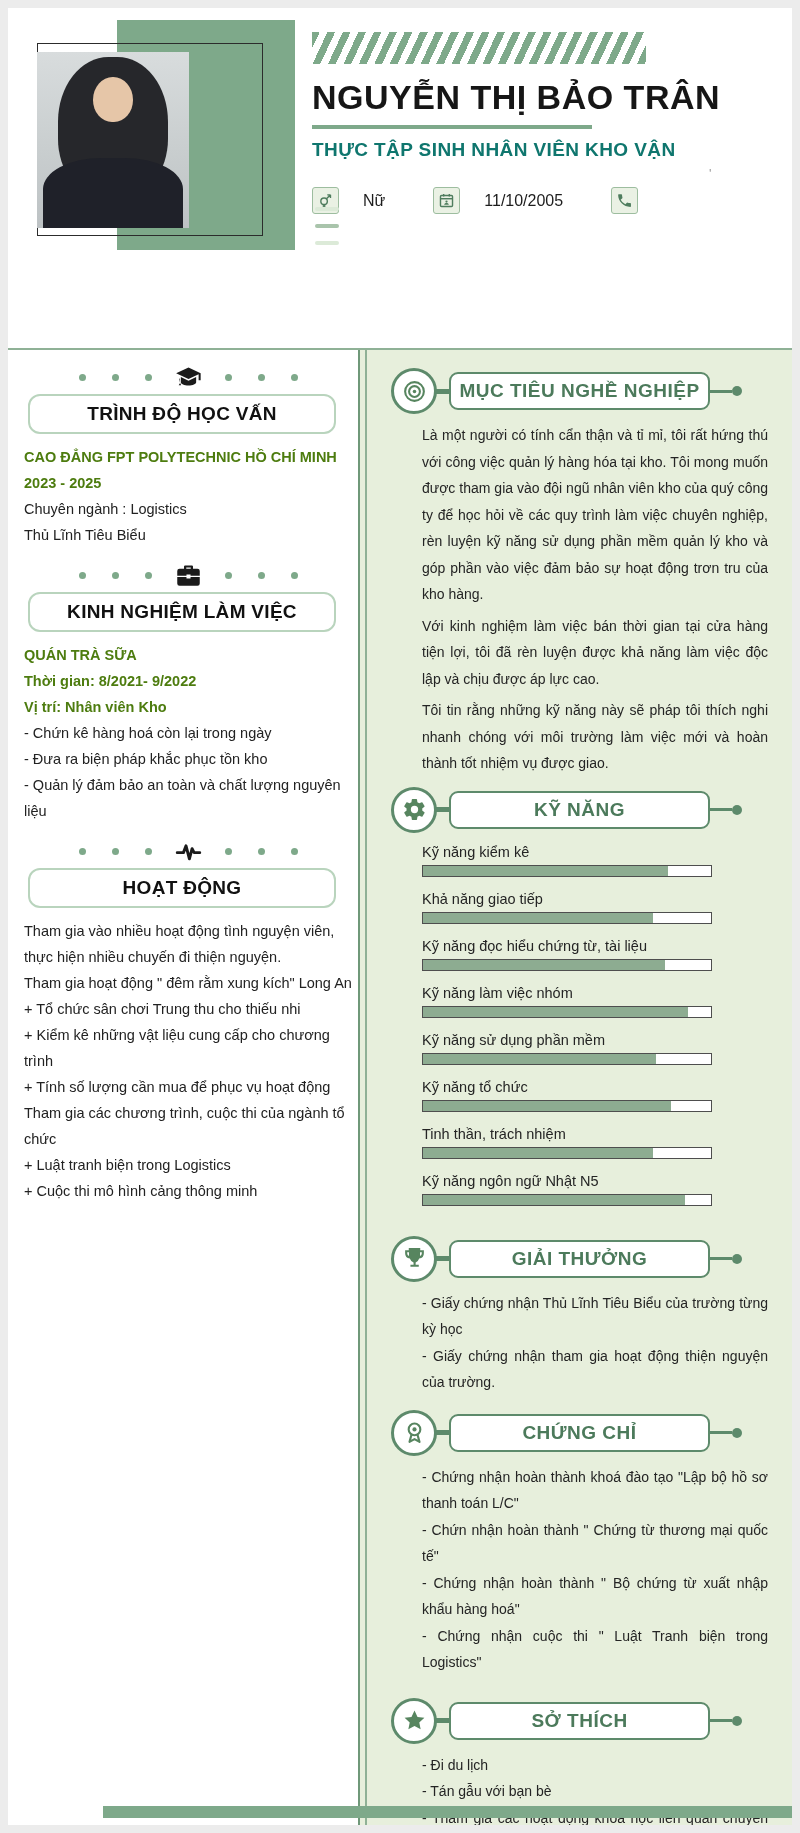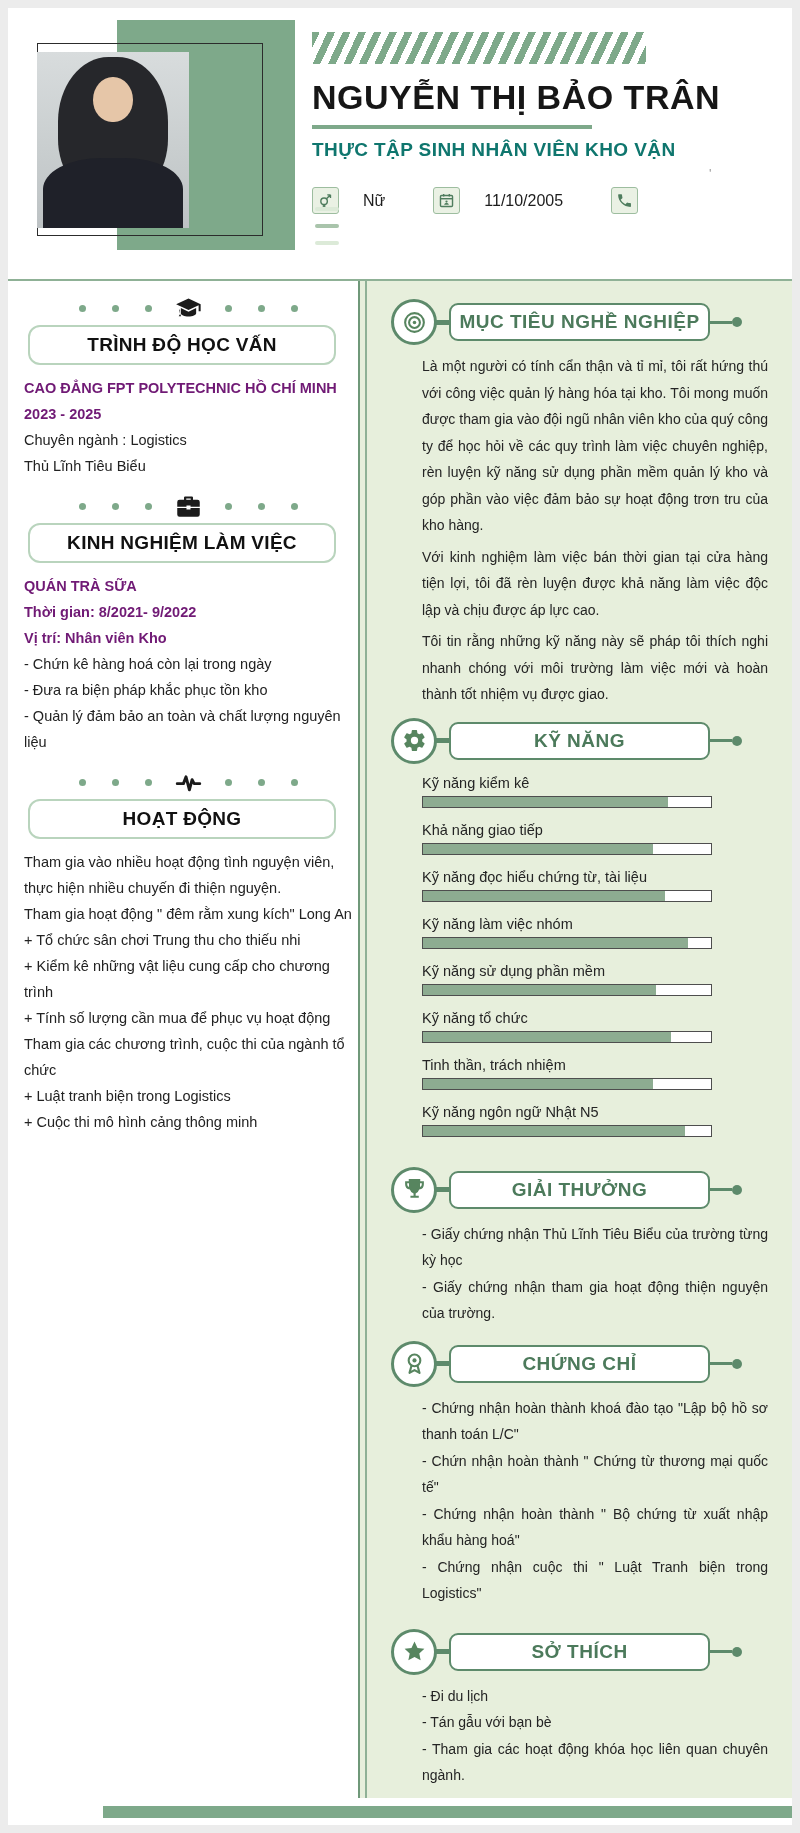--- a/index.html
+++ b/index.html
@@ -12,21 +12,21 @@
   }
   .page {
     position:relative;
     width:784px; height:1817px;
     margin:8px auto;
     background:#ffffff;
     overflow:hidden;
   }
 
   
-  .header { position:relative; height:271px; }
+  .header { position:relative; height:340px; }
   .green-block { position:absolute; left:109px; top:12px; width:178px; height:230px; background:#7ea98a; }
   .photo-frame { position:absolute; left:29px; top:35px; width:226px; height:193px; border:1px solid #2c2c2c; background:transparent; }
   .photo { position:absolute; left:29px; top:44px; width:152px; height:176px; background:linear-gradient(180deg,#d8dcdd 0%,#c9cecf 55%,#bdc2c4 100%); overflow:hidden; }
   .photo .hair { position:absolute; left:14%; top:3%; width:72%; height:80%; background:#26272b; border-radius:46% 46% 42% 42%; }
   .photo .face { position:absolute; left:37%; top:14%; width:26%; height:26%; background:#e6c6a8; border-radius:50% 50% 48% 48%; }
   .photo .jacket { position:absolute; left:4%; bottom:-2%; width:92%; height:42%; background:#1f2129; border-radius:42% 42% 0 0; }
 
   .header-right { position:absolute; left:304px; top:24px; width:466px; }
   .hatch { width:334px; height:32px;
     background:repeating-linear-gradient(115deg,#7ea98a 0 7px,#ffffff 7px 14px); }
@@ -58,21 +58,21 @@
   .icon-row .dot { width:7px; height:7px; border-radius:50%; background:#7ea98a; margin:0 13px; }
   .icon-row .sec-icon { margin:0 10px; display:flex; }
   .icon-row svg { width:27px; height:27px; }
 
   .lhead { margin:2px 16px 0 4px; height:40px; border:2px solid #b9d4bd; border-radius:12px;
     display:flex; align-items:center; justify-content:center;
     font-size:19px; font-weight:700; color:#111; letter-spacing:.3px; background:#fff; }
 
   .lcontent { margin-top:10px; font-size:14.5px; line-height:26px; color:#222; }
   .lline { white-space:normal; }
-  .lline.bold { font-weight:700; color:#701a75; }
+  .lline.bold { font-weight:700; color:#4d7c0f; }
   .sec-gap { margin-top:12px; }
 
   
   .right-panel { position:relative; flex:1; background:#e7efdc; margin-top:0;
     border-left:2px solid #6f9879; padding:18px 12px 0 16px; }
   .right-panel:before { content:""; position:absolute; left:5px; top:0; bottom:0; width:2px; background:#8fb196; }
 
   .sec-head { display:flex; align-items:center; margin-left:15px; position:relative; }
   .circle { width:46px; height:46px; border-radius:50%; background:#ffffff; border:3px solid #5d8a6b;
     display:flex; align-items:center; justify-content:center; flex:none; z-index:1; }

